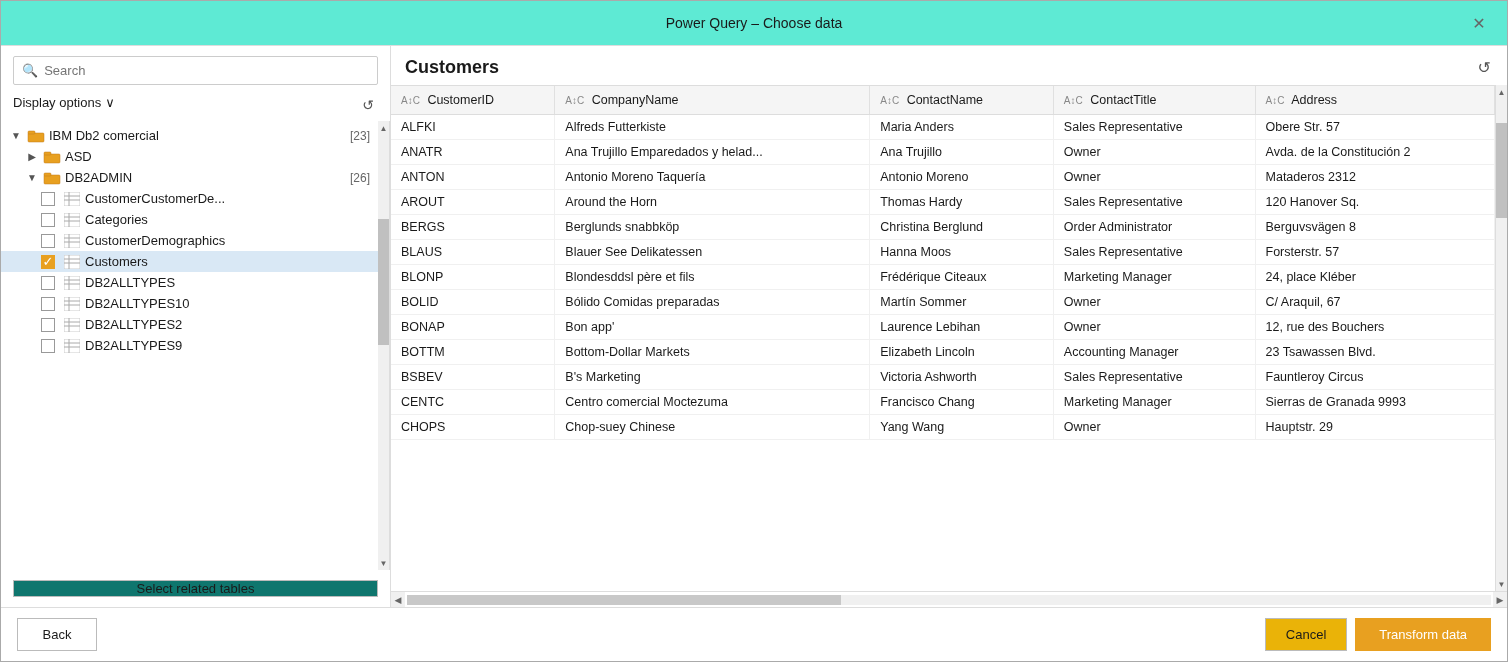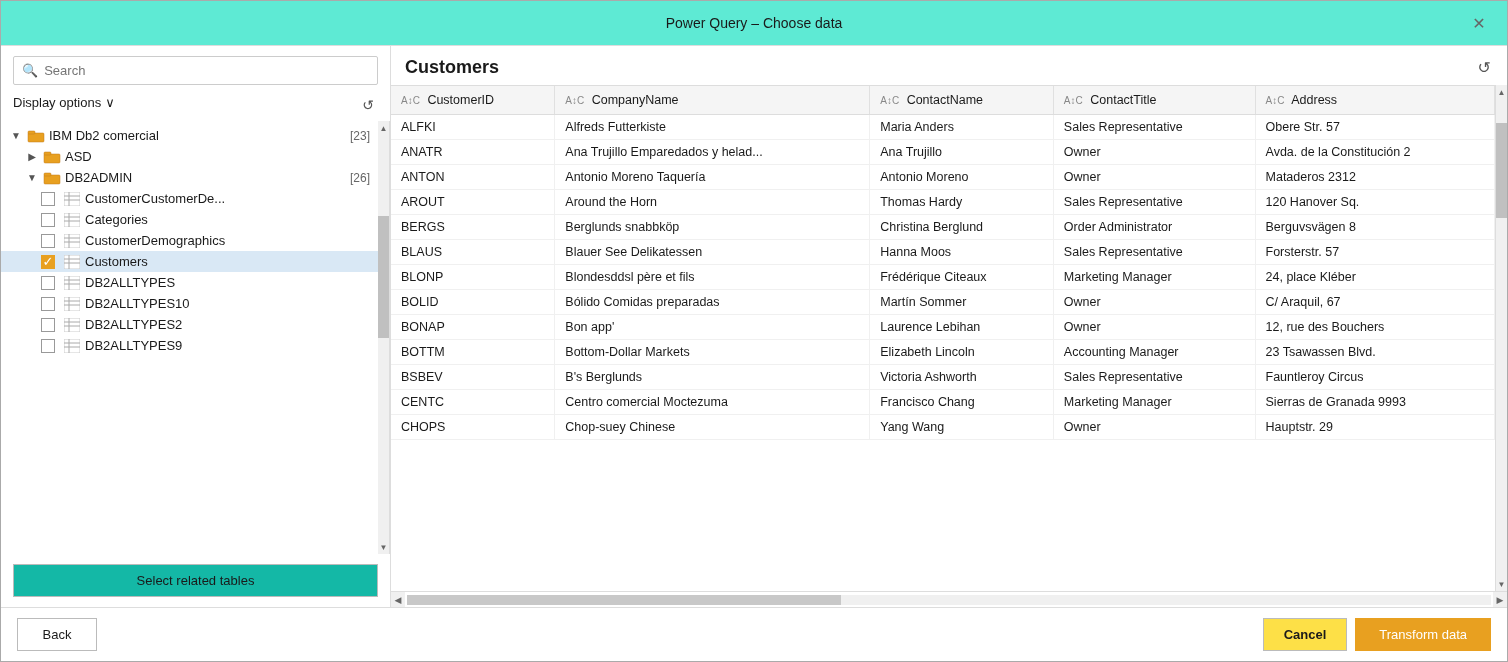--- a/index.html
+++ b/index.html
@@ -170,23 +170,23 @@
       color: #1a1a1a;
       flex: 1;
     }
     .node-count {
       font-size: 12px;
       color: #666;
       margin-left: 6px;
     }
     .select-related-btn {
       margin: 10px 12px;
-      padding: 8px 16px;
+      padding: 0 16px;
       border: 1px solid #bbb;
-      background: #14b8a6;
+      background: #0f766e;
       font-size: 13px;
       cursor: pointer;
       color: #1a1a1a;
       text-align: center;
     }
     
     .right-panel {
       flex: 1;
       display: flex;
       flex-direction: column;
@@ -271,26 +271,25 @@
       color: #1a1a1a;
       min-width: 80px;
     }
     .right-buttons {
       display: flex;
       gap: 8px;
     }
     .cancel-btn {
       padding: 8px 20px;
       border: 1px solid #bbb;
-      background: #fde047;
+      background: #eab308;
       font-size: 13px;
       cursor: pointer;
       color: #1a1a1a;
       min-width: 80px;
-      font-weight: bold;
     }
     .transform-btn {
       padding: 8px 24px;
       border: none;
       background: #e8a020;
       font-size: 13px;
       cursor: pointer;
       color: #fff;
       font-weight: 500;
       min-width: 130px;
@@ -692,21 +691,21 @@
                 </tr>
                 <tr>
                   <td>BOTTM</td>
                   <td>Bottom-Dollar Markets</td>
                   <td>Elizabeth Lincoln</td>
                   <td>Accounting Manager</td>
                   <td>23 Tsawassen Blvd.</td>
                 </tr>
                 <tr>
                   <td>BSBEV</td>
-                  <td>B's Berglunds</td>
+                  <td>B's Marketing</td>
                   <td>Victoria Ashworth</td>
                   <td>Sales Representative</td>
                   <td>Fauntleroy Circus</td>
                 </tr>
                 <tr>
                   <td>CENTC</td>
                   <td>Centro comercial Moctezuma</td>
                   <td>Francisco Chang</td>
                   <td>Marketing Manager</td>
                   <td>Sierras de Granada 9993</td>

